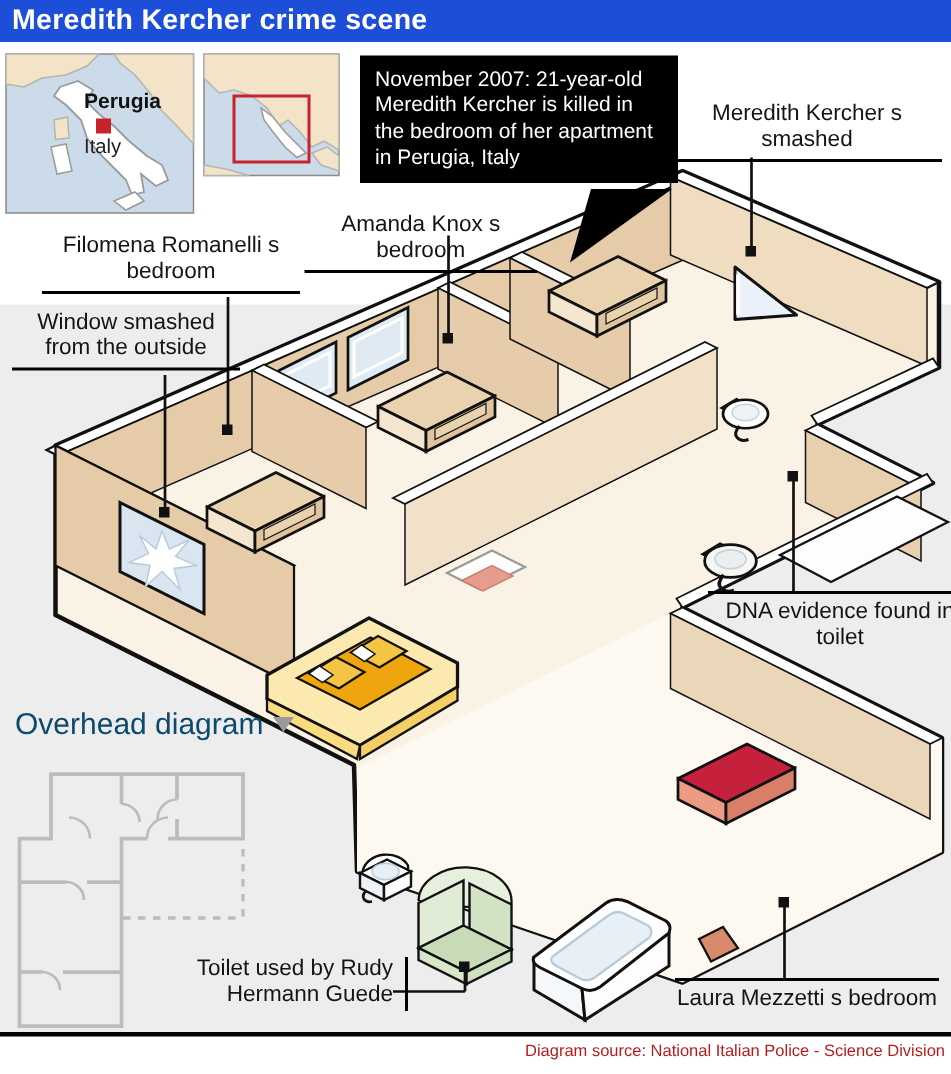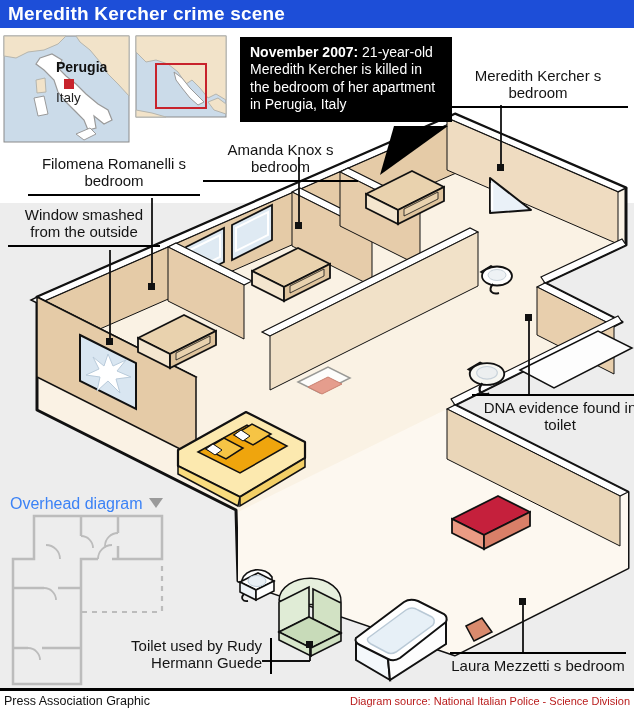--- a/index.html
+++ b/index.html
@@ -4,33 +4,33 @@
 <style>
   html,body{margin:0;padding:0;background:#fff;}
   #stage{position:relative;width:634px;height:716px;background:#fff;overflow:hidden;
          font-family:"Liberation Sans","DejaVu Sans",sans-serif;color:#111;}
   #backdrop{position:absolute;left:0;top:203px;width:634px;height:488px;background:#ededed;}
   #art{position:absolute;left:0;top:0;}
   #titlebar{position:absolute;left:0;top:0;width:634px;height:28px;background:#1d4ed8;}
   #titlebar span{display:block;padding-left:8px;line-height:28px;font-size:19px;font-weight:bold;color:#fff;letter-spacing:.2px;}
   #callout{position:absolute;left:240px;top:37px;width:212px;background:#000;color:#fff;
            padding:7px 10px 9px 10px;font-size:14px;line-height:1.24;box-sizing:border-box;}
-  #callout b{font-weight:bold;}
+  #callout b{font-weight:normal;}
   .lbl{position:absolute;font-size:15px;line-height:1.12;color:#141414;text-align:center;}
   .bb{border-bottom:2px solid #000;padding-bottom:4px;}
   .bt{border-top:2px solid #000;padding-top:4px;}
   .lbl-mer{left:448px;top:68px;width:180px;}
   .lbl-ama{left:203px;top:115px;width:155px;margin-top:27px;}
   .lbl-fil{left:28px;top:156px;width:172px;}
   .lbl-win{left:8px;top:207px;width:152px;}
   .lbl-dna{left:472px;top:394px;width:176px;}
   .lbl-lau{left:450px;top:652px;width:176px;}
   .lbl-toi{left:98px;top:638px;width:164px;text-align:right;border-right:2px solid #000000;padding-right:8px;padding-bottom:2px;}
   .lbl-liv{left:288px;top:423px;width:74px;}
-  #overhead-title{position:absolute;left:10px;top:495px;font-size:16px;color:#3b82f6;}
+  #overhead-title{position:absolute;left:10px;top:472px;font-size:20px;color:#0c4a6e;}
   #overhead-title .tri{display:inline-block;width:0;height:0;margin-left:6px;margin-bottom:1px;
       border-left:7px solid transparent;border-right:7px solid transparent;border-top:10px solid #9a9a9a;}
   #footrule{position:absolute;left:0;top:688px;width:634px;height:3px;background:#000;}
   #foot-left{position:absolute;left:4px;top:694px;font-size:12.5px;color:#111;}
   #foot-right{position:absolute;right:4px;top:695px;font-size:11px;color:#b91c1c;}
   svg text{font-family:"Liberation Sans","DejaVu Sans",sans-serif;}
 </style>
 </head>
 <body>
 
@@ -256,27 +256,26 @@
       </g>
     </g>
   </svg>
 
   <div id="titlebar">
     <span>Meredith Kercher crime scene</span>
   </div>
 
   <div id="callout"><b>November 2007:</b><span> 21-year-old Meredith Kercher is killed in the bedroom of her apartment in Perugia, Italy</span></div>
 
-  <div class="lbl bb lbl-mer">Meredith Kercher s bedroom</div>
+  <div class="lbl bb lbl-mer">Meredith Kercher s smashed</div>
   <div class="lbl bb lbl-ama">Amanda Knox s bedroom</div>
   <div class="lbl bb lbl-fil">Filomena Romanelli s bedroom</div>
   <div class="lbl bb lbl-win">Window smashed from the outside</div>
   <div class="lbl bt lbl-dna">DNA evidence found in toilet</div>
   <div class="lbl bt lbl-lau">Laura Mezzetti s bedroom</div>
   <div class="lbl lbl-toi">Toilet used by Rudy Hermann Guede</div>
 
   <div id="overhead-title"><span>Overhead diagram</span><span class="tri"></span></div>
 
   <div id="footrule"></div>
-  <div id="foot-left">Press Association Graphic</div>
   <div id="foot-right">Diagram source: National Italian Police - Science Division</div>
 
 </div>
 
 </body></html>

